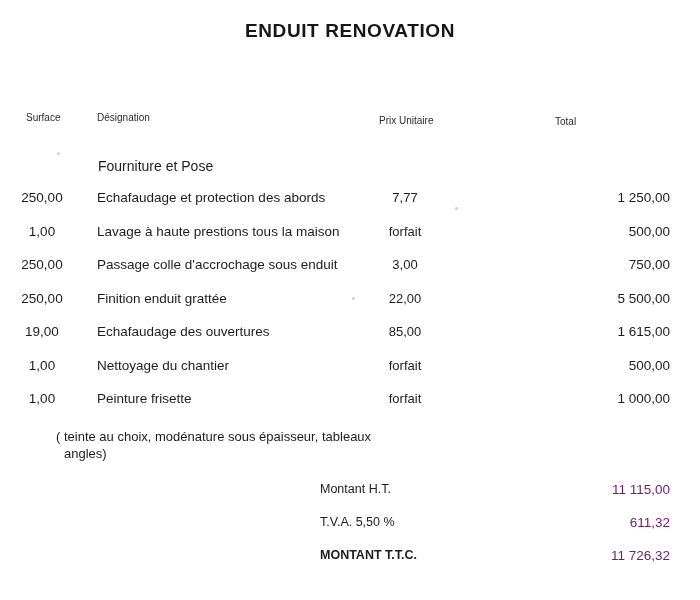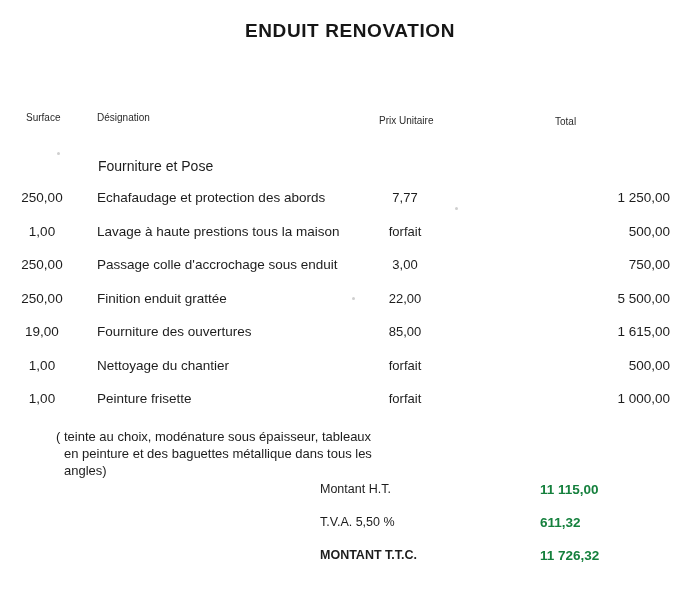--- a/index.html
+++ b/index.html
@@ -142,24 +142,23 @@
     color: #1d1d1d;
   }
   .t-label.bold {
     font-weight: bold;
     font-size: 12.5px;
   }
   .t-value {
     position: absolute;
     left: 540px;
     width: 130px;
-    text-align: left;
-    font-size: 13.5px;
-    color: #15803d;
-    font-weight: bold;
+    text-align: right;
+    font-size: 13.5px;
+    color: #701a75;
   }
   .speck {
     position: absolute;
     background: #cfcfcf;
     width: 3px;
     height: 3px;
     border-radius: 50%;
   }
 </style>
 </head>
@@ -203,21 +202,21 @@
 
     <div class="row">
       <span class="cell-surface">250,00</span>
       <span class="cell-desig">Finition enduit grattée</span>
       <span class="cell-prix">22,00</span>
       <span class="cell-total">5 500,00</span>
     </div>
 
     <div class="row">
       <span class="cell-surface">19,00</span>
-      <span class="cell-desig">Fourniture des ouvertures</span>
+      <span class="cell-desig">Echafaudage des ouvertures</span>
       <span class="cell-prix">85,00</span>
       <span class="cell-total">1 615,00</span>
     </div>
 
     <div class="row">
       <span class="cell-surface">1,00</span>
       <span class="cell-desig">Nettoyage du chantier</span>
       <span class="cell-prix">forfait</span>
       <span class="cell-total">500,00</span>
     </div>
@@ -226,21 +225,20 @@
       <span class="cell-surface">1,00</span>
       <span class="cell-desig">Peinture frisette</span>
       <span class="cell-prix">forfait</span>
       <span class="cell-total">1 000,00</span>
     </div>
 
   </div>
 
   <div class="note">
     <span class="l1">( teinte au choix, modénature sous épaisseur, tableaux</span>
-    <span class="l2">en peinture et des baguettes métallique dans tous les</span>
     <span class="l3">angles)</span>
   </div>
 
   <div class="totals">
     <div class="trow">
       <span class="t-label">Montant H.T.</span>
       <span class="t-value">11 115,00</span>
     </div>
     <div class="trow">
       <span class="t-label">T.V.A. 5,50 %</span>

